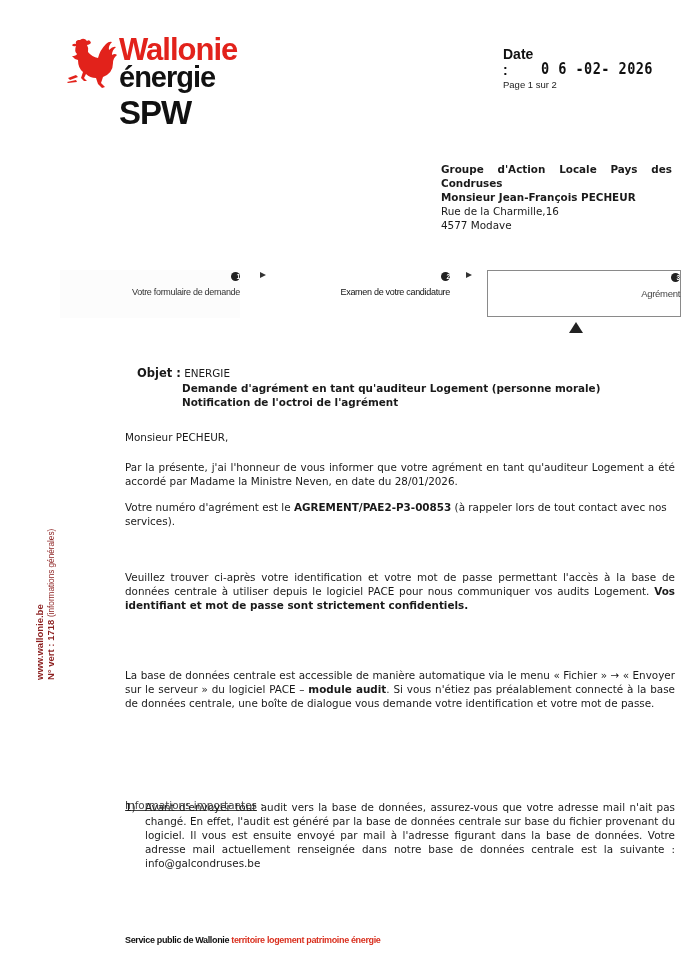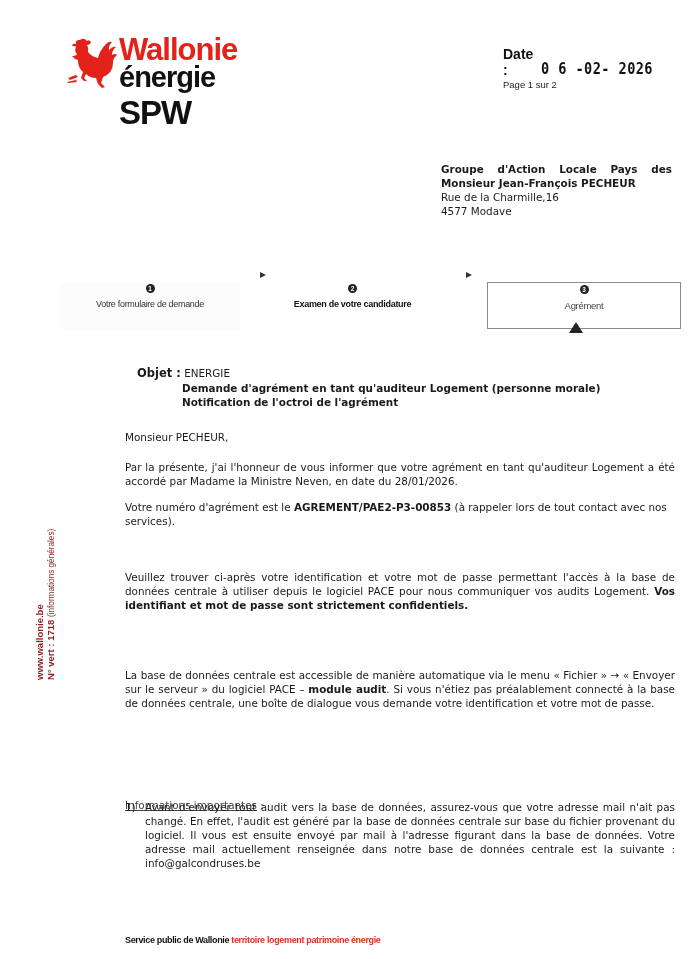--- a/index.html
+++ b/index.html
@@ -23,26 +23,26 @@
   .date-value { font-family: "DejaVu Sans Mono", monospace; font-size: 16px; font-weight: bold; color: #111; transform: scaleX(0.85); transform-origin: left bottom; white-space: nowrap; letter-spacing: 0.5px; }
   .page-info { font-family: "Liberation Sans", sans-serif; font-size: 9.5px; color: #222; margin-top: 1px; }
 
   
   #address { left: 441px; top: 162px; width: 231px; font-family: "DejaVu Sans", sans-serif; font-size: 10.4px; line-height: 14px; color: #1a1a1a; }
   #address .b { font-weight: bold; }
   #address .justify { text-align: justify; text-align-last: justify; }
 
   
   #steps { left: 60px; top: 270px; width: 622px; height: 70px; }
-  .step { position: absolute; top: 12px; height: 48px; text-align: center; font-family: "Liberation Sans", sans-serif; font-size: 9px; color: #333; }
+  .step { position: absolute; top: 0; height: 48px; text-align: right; font-family: "Liberation Sans", sans-serif; font-size: 9px; color: #333; }
   .step .num { display: inline-block; width: 9px; height: 9px; border-radius: 50%; background: #222; color: #fff; font-size: 6.5px; font-weight: bold; line-height: 9px; margin-top: 2px; }
   .step .lbl { display: block; margin-top: 6px; letter-spacing: -0.3px; }
   .step1 { left: 0; width: 180px; background: #fcfcfc; }
   .step2 { left: 195px; width: 195px; }
-  .step2 .lbl { font-weight: bold; color: #111; }
+  .step2 .lbl { font-weight: normal; color: #111; }
   .step3 { left: 427px; width: 194px; height: 47px; border: 1px solid #8a8a8a; background: #fff; }
   .step3 .lbl { color: #444; font-size: 9.5px; }
   .arrow-right { position: absolute; top: 2px; width: 0; height: 0; border-top: 3.5px solid transparent; border-bottom: 3.5px solid transparent; border-left: 6px solid #333; }
   .arr1 { left: 200px; }
   .arr2 { left: 406px; }
   .marker-up { position: absolute; left: 509px; top: 52px; width: 0; height: 0; border-left: 7px solid transparent; border-right: 7px solid transparent; border-bottom: 11px solid #222; }
 
   
   .body-text { font-family: "DejaVu Sans", sans-serif; font-size: 10.4px; line-height: 14px; color: #1a1a1a; width: 550px; left: 125px; }
   .justify { text-align: justify; }
@@ -93,20 +93,21 @@
 <div id="date-block" class="abs">
   <div class="date-row">
     <span class="date-label">Date :</span>
     <span class="date-value">0 6 -02-  2026</span>
   </div>
   <div class="page-info">Page 1 sur 2</div>
 </div>
 
 <div id="address" class="abs">
   <div class="b justify">Groupe d'Action Locale Pays des</div>
+  <div class="b">Condruses</div>
   <div class="b">Monsieur Jean-François PECHEUR</div>
   <div>Rue de la Charmille,16</div>
   <div>4577 Modave</div>
 </div>
 
 <div id="steps" class="abs">
   <div class="step step1">
     <span class="num">1</span>
     <span class="lbl">Votre formulaire de demande</span>
   </div>

